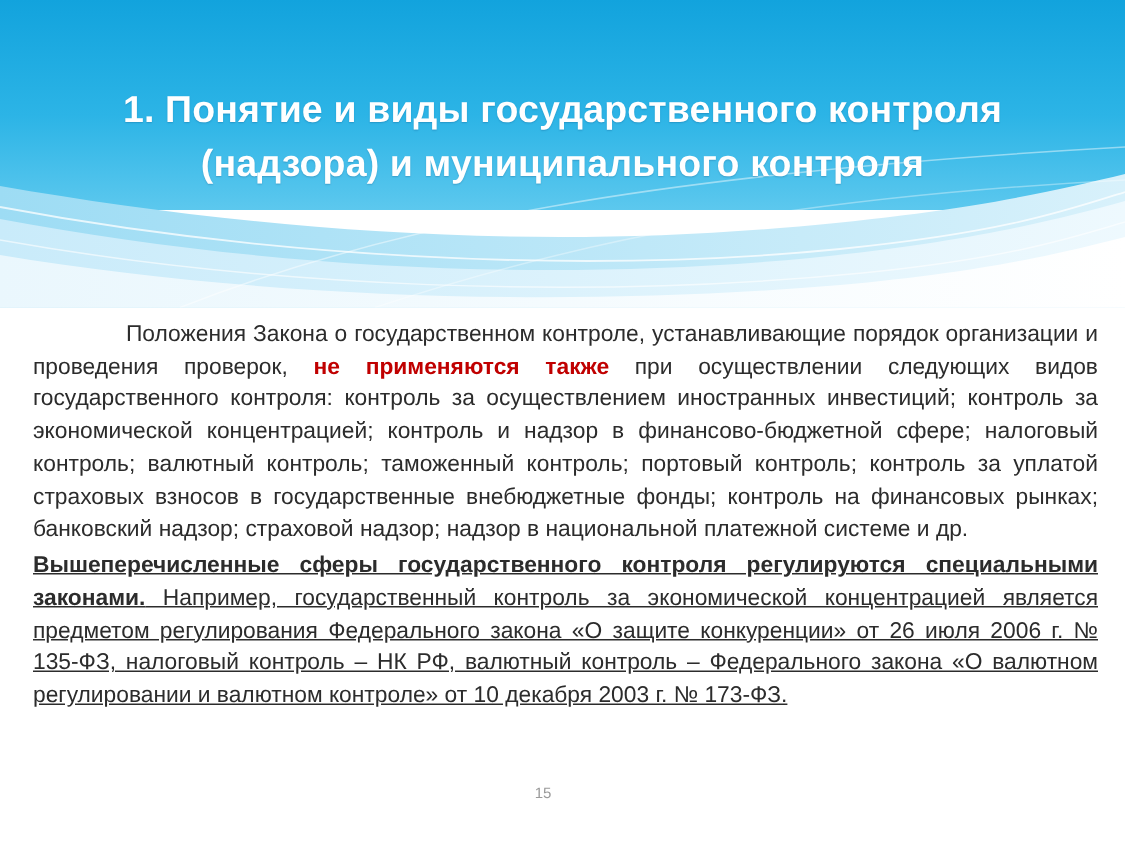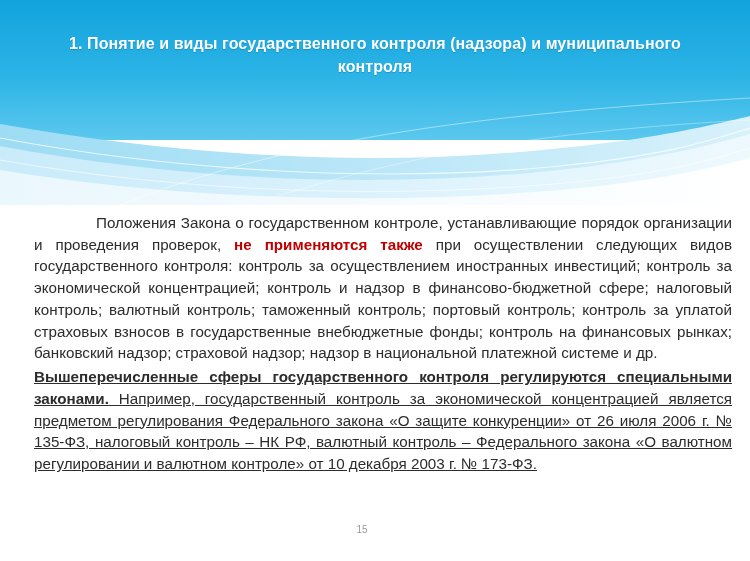--- a/index.html
+++ b/index.html
@@ -32,45 +32,45 @@
   }
   .banner svg {
     display: block;
     position: absolute;
     left: 0;
     top: 0;
   }
   .title {
     position: absolute;
     left: 40px;
-    top: 32px;
+    top: 55px;
     width: 670px;
     text-align: center;
     color: #ffffff;
-    font-size: 16px;
+    font-size: 25px;
     font-weight: bold;
     line-height: 1.45;
     letter-spacing: 0.1px;
     z-index: 5;
     text-shadow: 0 1px 1px rgba(0,60,110,0.25);
   }
 
   
   .body-text {
     position: absolute;
     left: 18px;
     top: 212px;
     width: 714px;
     color: #2c2c2c;
     font-size: 15.2px;
     line-height: 1.43;
     text-align: justify;
   }
   .para {
-    margin: 0 0 0 16px;
+    margin: 0 0 0 4px;
   }
   .para + .para {
     margin-top: 2px;
     text-decoration: underline;
   }
   .indent {
     display: inline-block;
     width: 62px;
   }
   .red-bold {

